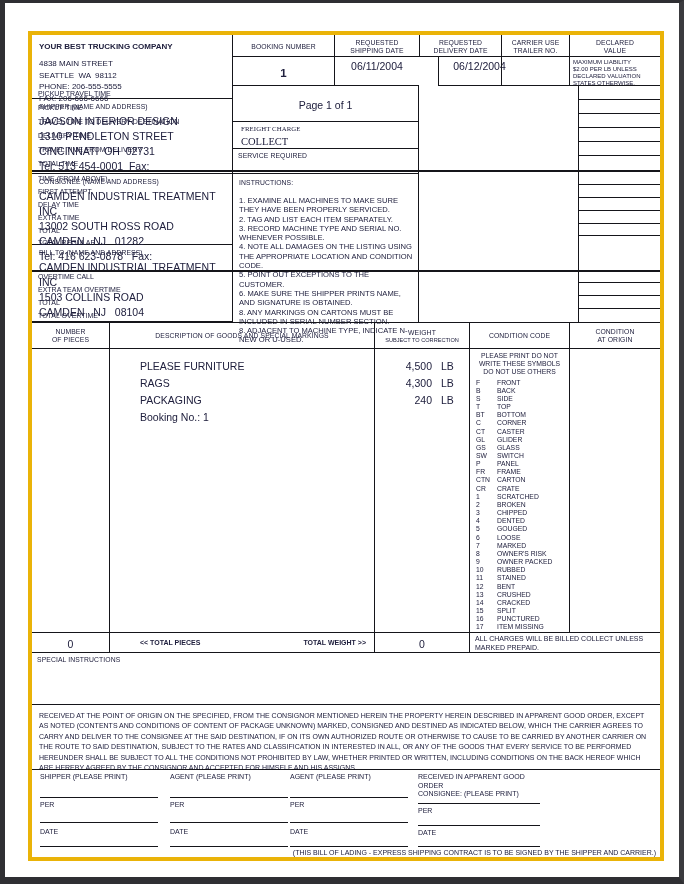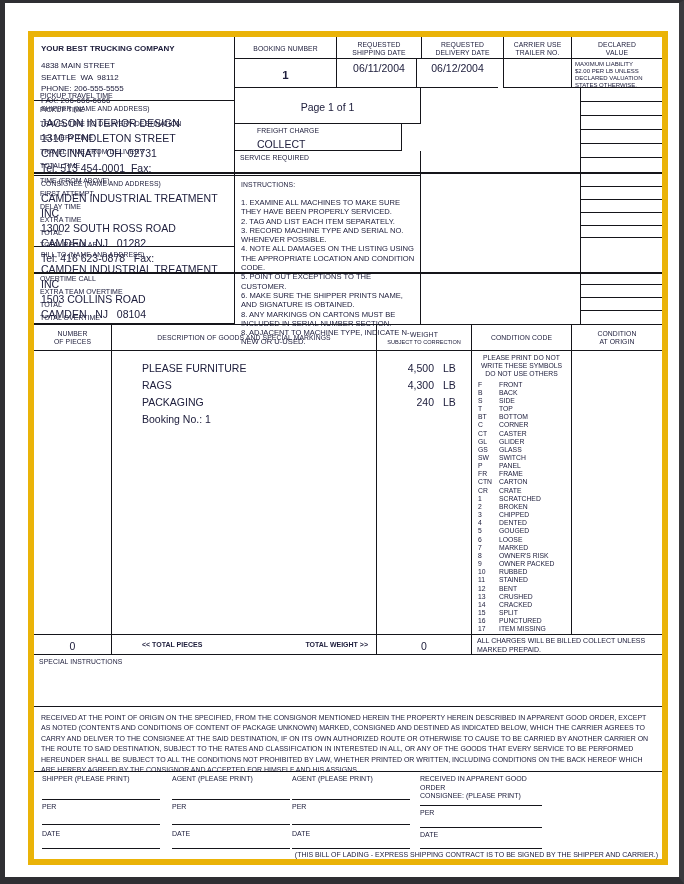--- a/index.html
+++ b/index.html
@@ -2,21 +2,21 @@
 <html><head>
 <meta charset="utf-8">
 <style>
   html,body{margin:0;padding:0;background:#6b6b6b;}
   .page{position:relative;width:684px;height:884px;background:#ffffff;
         border-top:3px solid #2f2f33;border-left:5px solid #2f2f33;
         border-right:5px solid #3a3a3e;border-bottom:7px solid #2f2f33;
         box-sizing:border-box;overflow:hidden;
         font-family:"Liberation Sans","DejaVu Sans",sans-serif;color:#20203e;}
   .form{position:absolute;left:23px;top:28px;width:628px;height:822px;
-        border:6px solid #eab308;box-sizing:content-box;}
+        border:4px solid #eab308;box-sizing:content-box;}
   .abs{position:absolute;box-sizing:border-box;}
   .bl{border-left:1px solid #15151a;}
   .bb{border-bottom:1px solid #15151a;}
   .br{border-right:1px solid #15151a;}
   .bt{border-top:1px solid #15151a;}
   .lbl{font-size:6.8px;line-height:8px;letter-spacing:.1px;}
   .lbl-b{font-size:7px;font-weight:bold;}
   .val{font-size:10.5px;}
   .pre{white-space:pre-line;}
   .prw{white-space:pre-wrap;}
@@ -105,21 +105,21 @@
 
     <div class="abs bl bb lbl ctr hcell" style="left:200px;top:0;width:102px;height:22px;">BOOKING NUMBER</div>
     <div class="abs bl bb hcell" style="left:200px;top:22px;width:102px;height:29px;font-size:11.5px;font-weight:bold;">1</div>
 
     <div class="abs bl bb lbl ctr pre hcell" style="left:302px;top:0;width:85px;height:22px;">REQUESTED
 SHIPPING DATE</div>
     <div class="abs bl bb val hcell" style="left:302px;top:22px;width:85px;height:29px;align-items:flex-start;">06/11/2004</div>
 
     <div class="abs bl bb br val hcell" style="left:200px;top:51px;width:187px;height:36px;">Page 1 of 1</div>
 
-    <div class="abs bl bb br" style="left:200px;top:87px;width:168px;height:27px;padding:3px 0 0 22px;">
+    <div class="abs bl bb br" style="left:200px;top:87px;width:187px;height:27px;padding:3px 0 0 8px;font-family:Liberation Serif, serif;">
       <div class="lbl">FREIGHT CHARGE</div>
       <div class="val" style="margin-top:3px;">COLLECT</div>
     </div>
 
     <div class="abs bl bb br" style="left:200px;top:114px;width:187px;height:25px;padding:3px 0 0 5px;">
       <div class="lbl">SERVICE REQUIRED</div>
       <div class="val"></div>
     </div>
 
     <div class="abs bl br instr" style="left:200px;top:139px;width:187px;height:148px;">
@@ -132,21 +132,21 @@
           <div class="item">4. NOTE ALL DAMAGES ON THE LISTING USING THE APPROPRIATE LOCATION AND CONDITION CODE.</div>
           <div class="item">5. POINT OUT EXCEPTIONS TO THE CUSTOMER.</div>
           <div class="item">6. MAKE SURE THE SHIPPER PRINTS NAME, AND SIGNATURE IS OBTAINED.</div>
           <div class="item">8. ANY MARKINGS ON CARTONS MUST BE INCLUDED IN SERIAL NUMBER SECTION.</div>
           <div class="item">8. ADJACENT TO MACHINE TYPE, INDICATE N-NEW OR U-USED.</div>
         </div>
     </div>
 
     <div class="abs bl bb lbl ctr pre hcell" style="left:387px;top:0;width:82px;height:22px;">REQUESTED
 DELIVERY DATE</div>
-    <div class="abs bl bb val hcell" style="left:382px;top:22px;width:82px;height:29px;align-items:flex-start;">06/12/2004</div>
+    <div class="abs bl bb val hcell" style="left:406px;top:22px;width:82px;height:29px;align-items:flex-start;">06/12/2004</div>
 
     <div class="abs bl bb lbl ctr pre hcell" style="left:469px;top:0;width:68px;height:22px;">CARRIER USE
 TRAILER NO.</div>
     <div class="abs bl bb" style="left:469px;top:22px;width:68px;height:29px;"></div>
 
     <div class="abs bl bb lbl ctr pre hcell" style="left:537px;top:0;width:91px;height:22px;">DECLARED
 VALUE</div>
     <div class="abs bl bb pre" style="left:537px;top:22px;width:91px;height:29px;font-size:6px;line-height:7px;padding:2px 0 0 3px;">MAXIMUM LIABILITY
 $2.00 PER LB UNLESS
 DECLARED VALUATION

